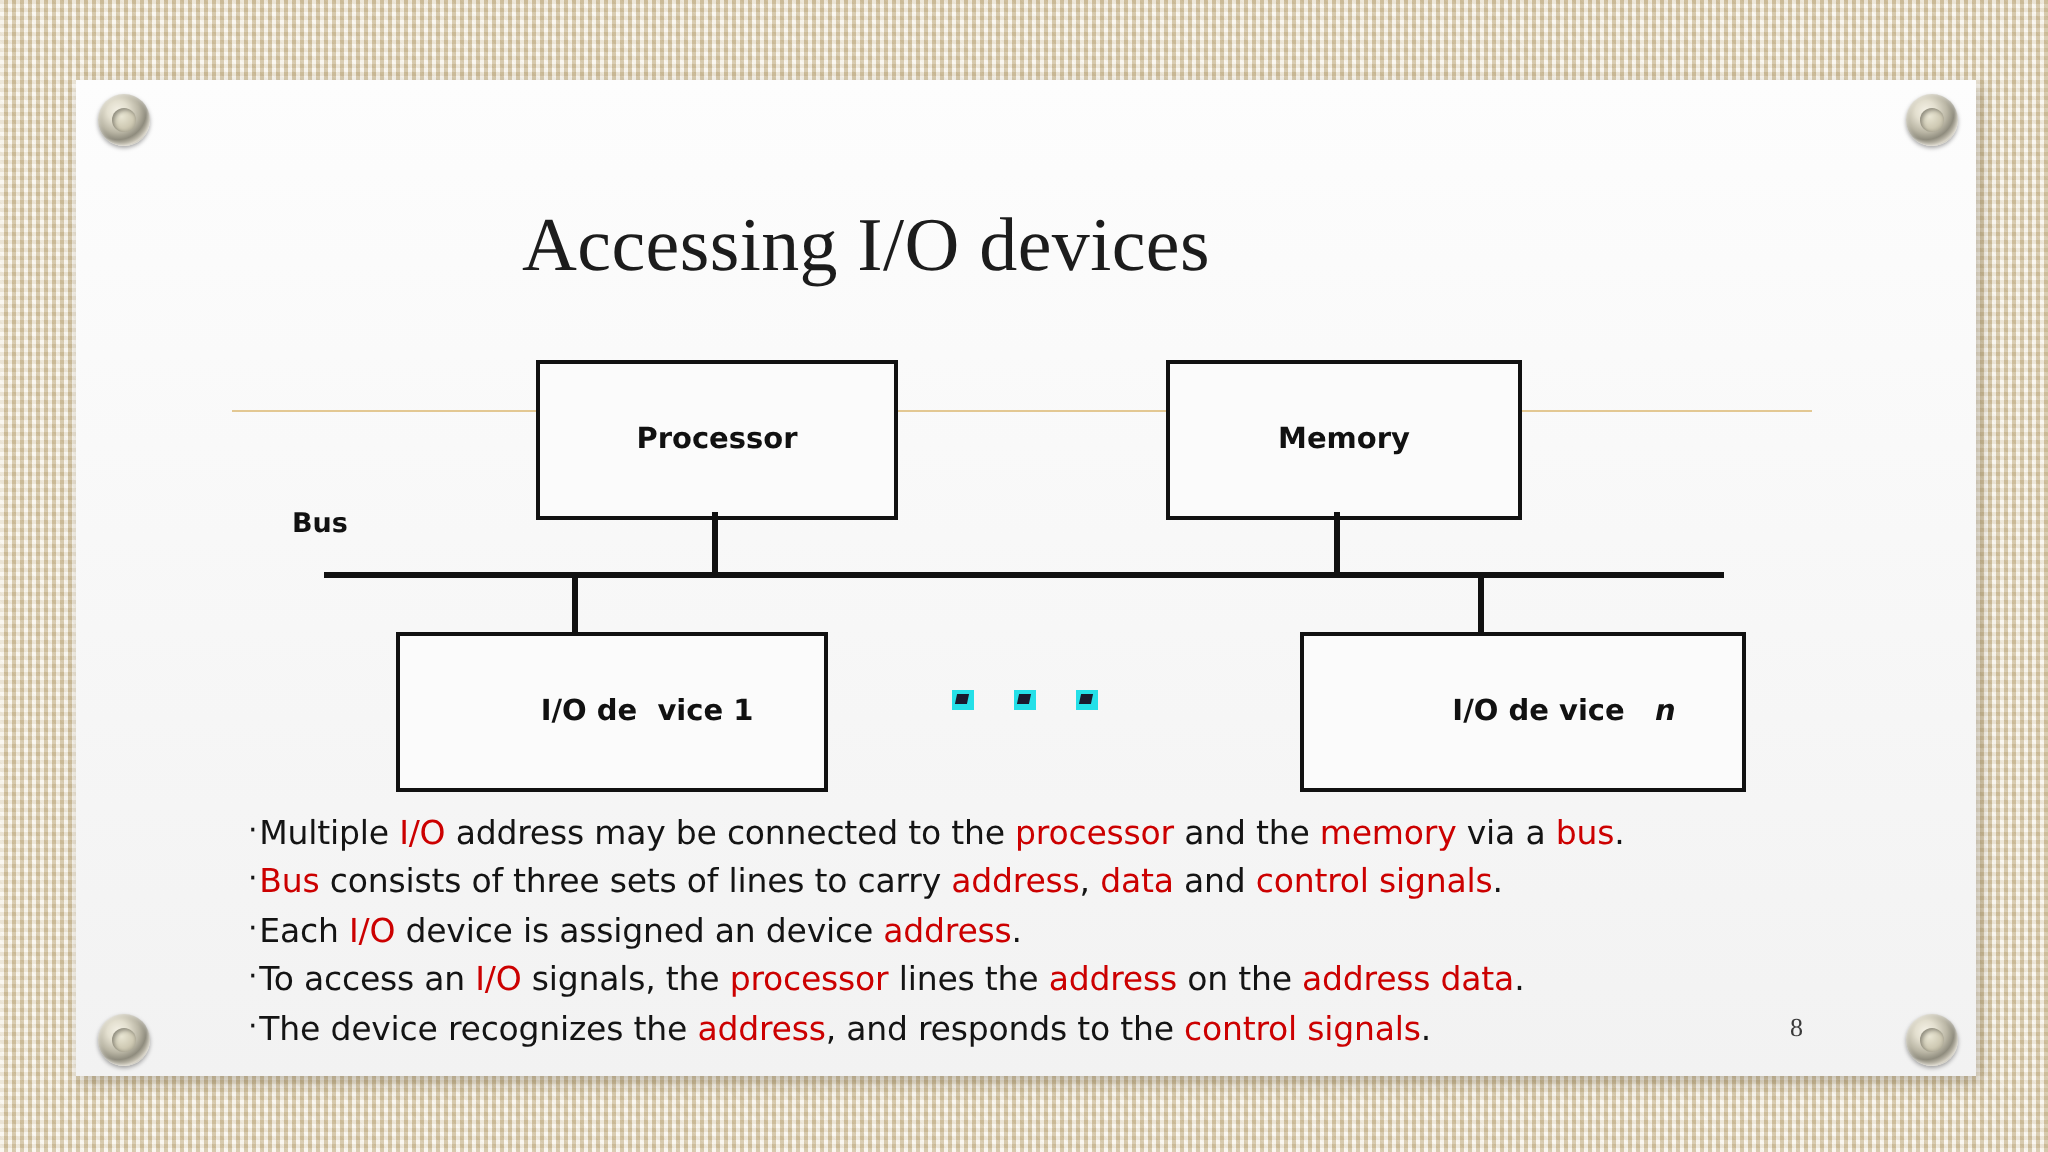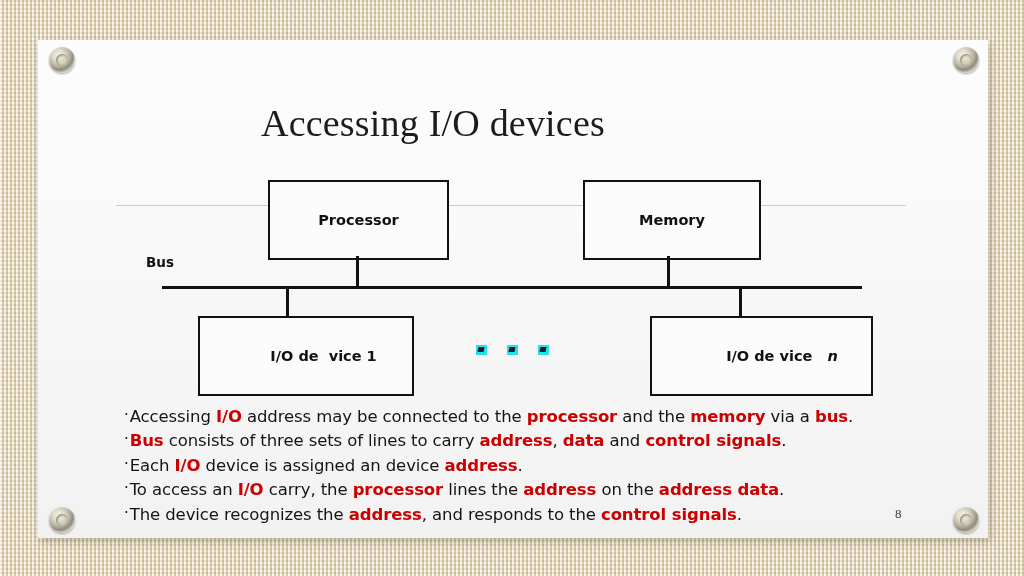--- a/index.html
+++ b/index.html
@@ -181,21 +181,21 @@
     line-height: 23.4px;
     color: #141414;
     letter-spacing: -0.1px;
   }
   #bullets .line { white-space: nowrap; }
   #bullets .bullet {
     font-size: 15px;
     vertical-align: 2px;
     margin-right: 1px;
   }
-  .hl { color: #cc0000; font-weight: bold; }
+  .hl { color: #cc0000; }
 
   
   #slide-number {
     position: absolute;
     left: 895px;
     top: 506px;
     font-family: "Liberation Serif", "DejaVu Serif", serif;
     font-size: 13px;
     color: #3a3a3a;
   }
@@ -245,22 +245,22 @@
 
     <div id="dots">
       <span class="dot d1"></span>
       <span class="dot d2"></span>
       <span class="dot d3"></span>
     </div>
 
   </div>
 
   <div id="bullets">
-      <div class="line"><span class="bullet">·</span><span>Accessing </span><span class="hl">I/O</span><span> address may be connected to the </span><span class="hl">processor</span><span> and the </span><span class="hl">memory</span><span> via a </span><span class="hl">bus</span><span>.</span></div>
+      <div class="line"><span class="bullet">·</span><span>Multiple </span><span class="hl">I/O</span><span> address may be connected to the </span><span class="hl">processor</span><span> and the </span><span class="hl">memory</span><span> via a </span><span class="hl">bus</span><span>.</span></div>
       <div class="line"><span class="bullet">·</span><span class="hl">Bus</span><span> consists of three sets of lines to carry </span><span class="hl">address</span><span>, </span><span class="hl">data</span><span> and </span><span class="hl">control signals</span><span>.</span></div>
       <div class="line"><span class="bullet">·</span><span>Each </span><span class="hl">I/O</span><span> device is assigned an device </span><span class="hl">address</span><span>.</span></div>
-      <div class="line"><span class="bullet">·</span><span>To access an </span><span class="hl">I/O</span><span> carry, the </span><span class="hl">processor</span><span> lines the </span><span class="hl">address</span><span> on the </span><span class="hl">address data</span><span>.</span></div>
+      <div class="line"><span class="bullet">·</span><span>To access an </span><span class="hl">I/O</span><span> signals, the </span><span class="hl">processor</span><span> lines the </span><span class="hl">address</span><span> on the </span><span class="hl">address data</span><span>.</span></div>
       <div class="line"><span class="bullet">·</span><span>The device recognizes the </span><span class="hl">address</span><span>, and responds to the </span><span class="hl">control signals</span><span>.</span></div>
     </div>
 
   <div id="slide-number">8</div>
 
 </div>
 
 </body></html>

